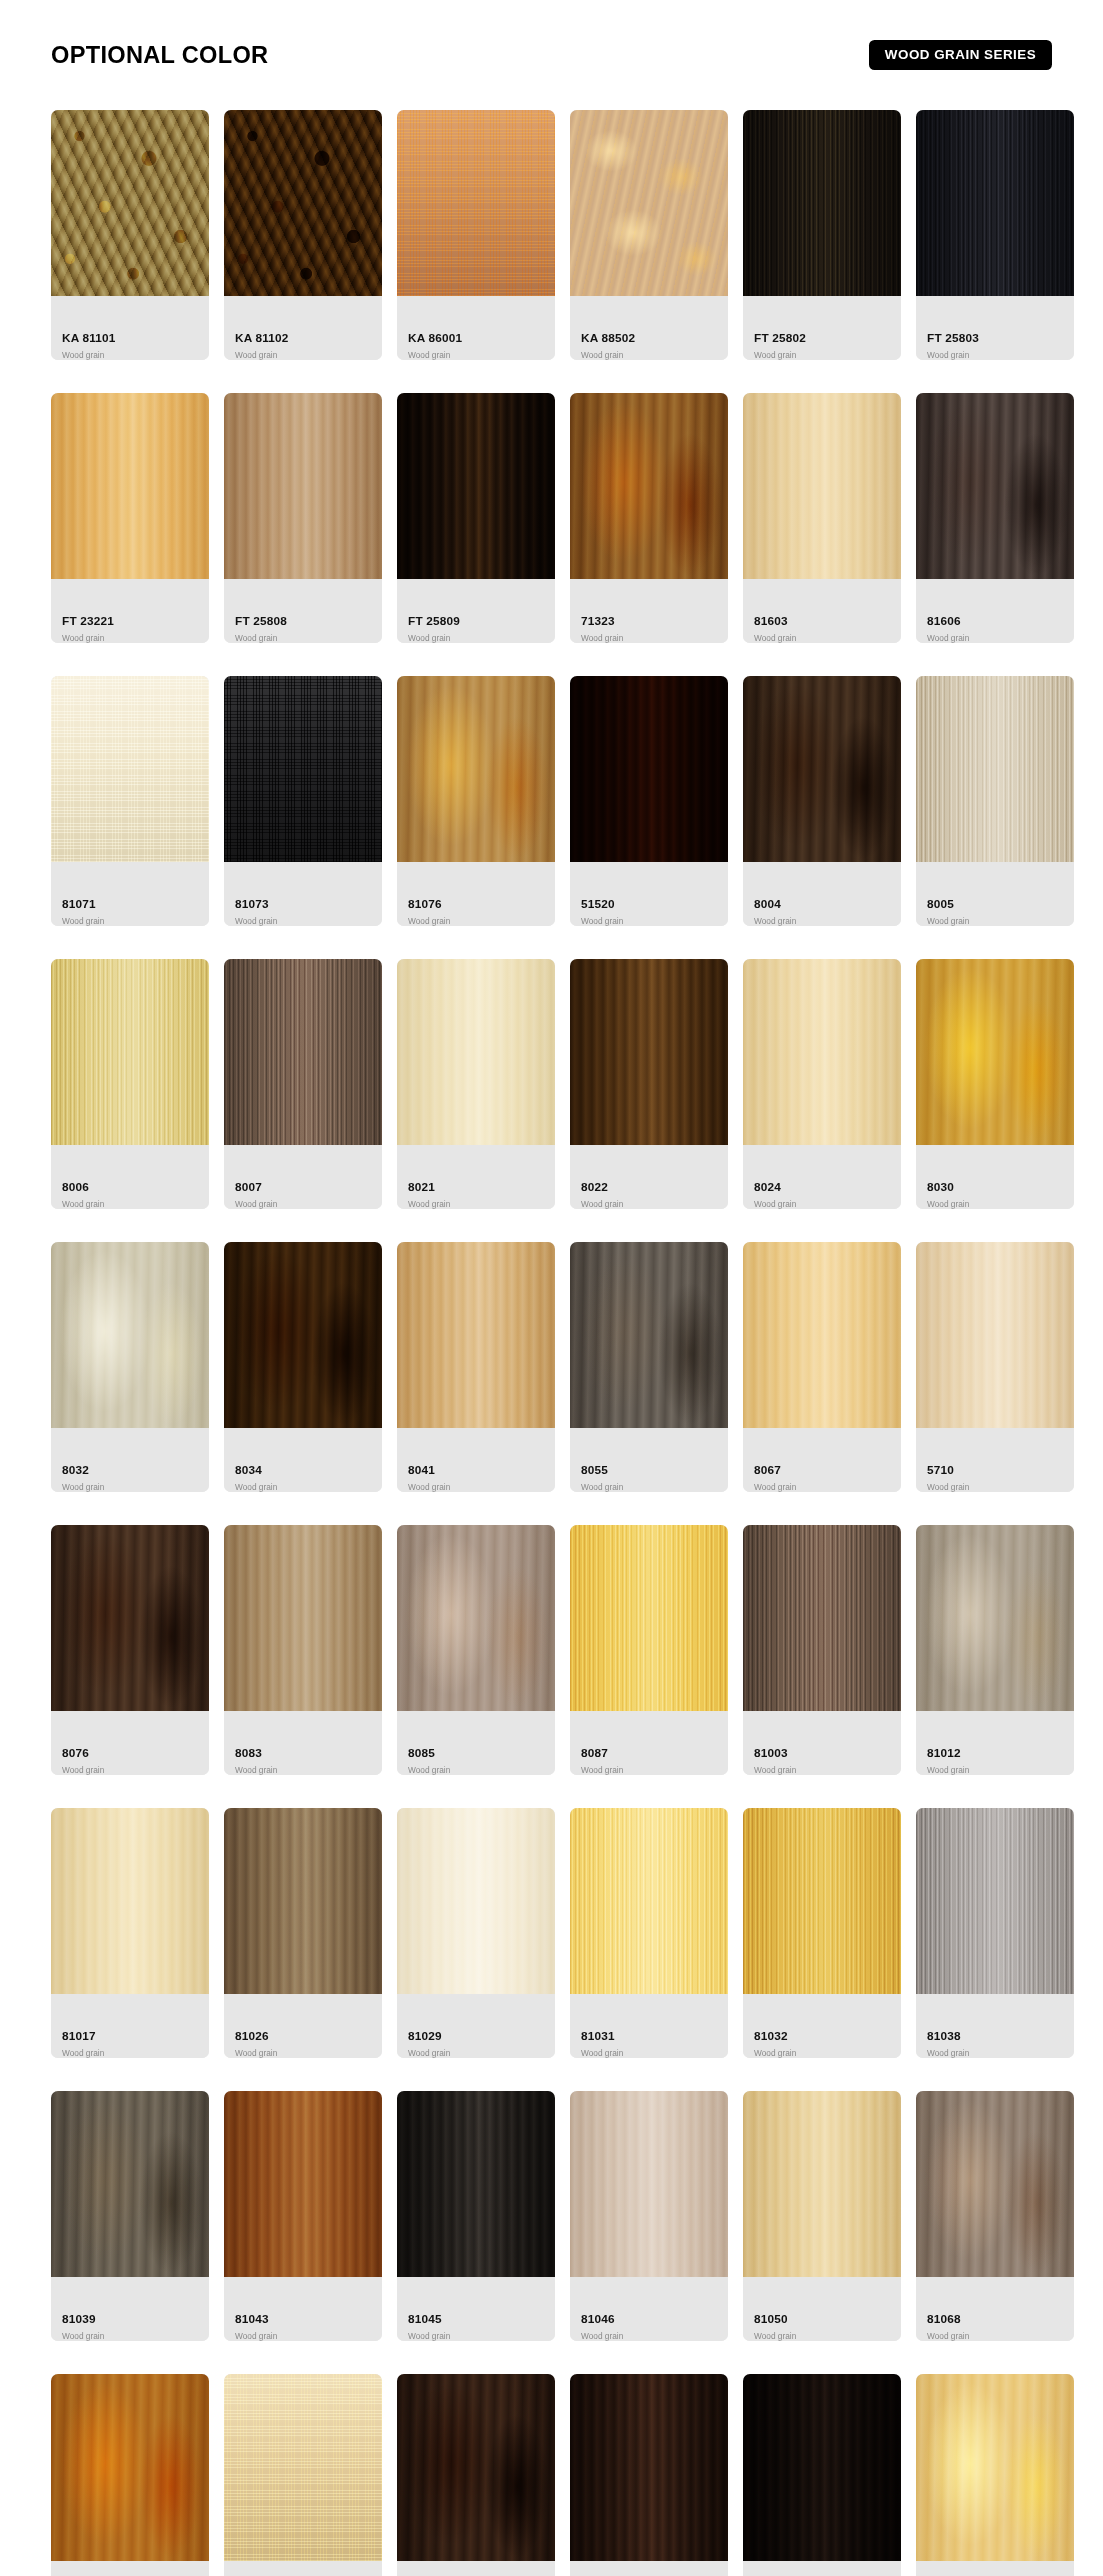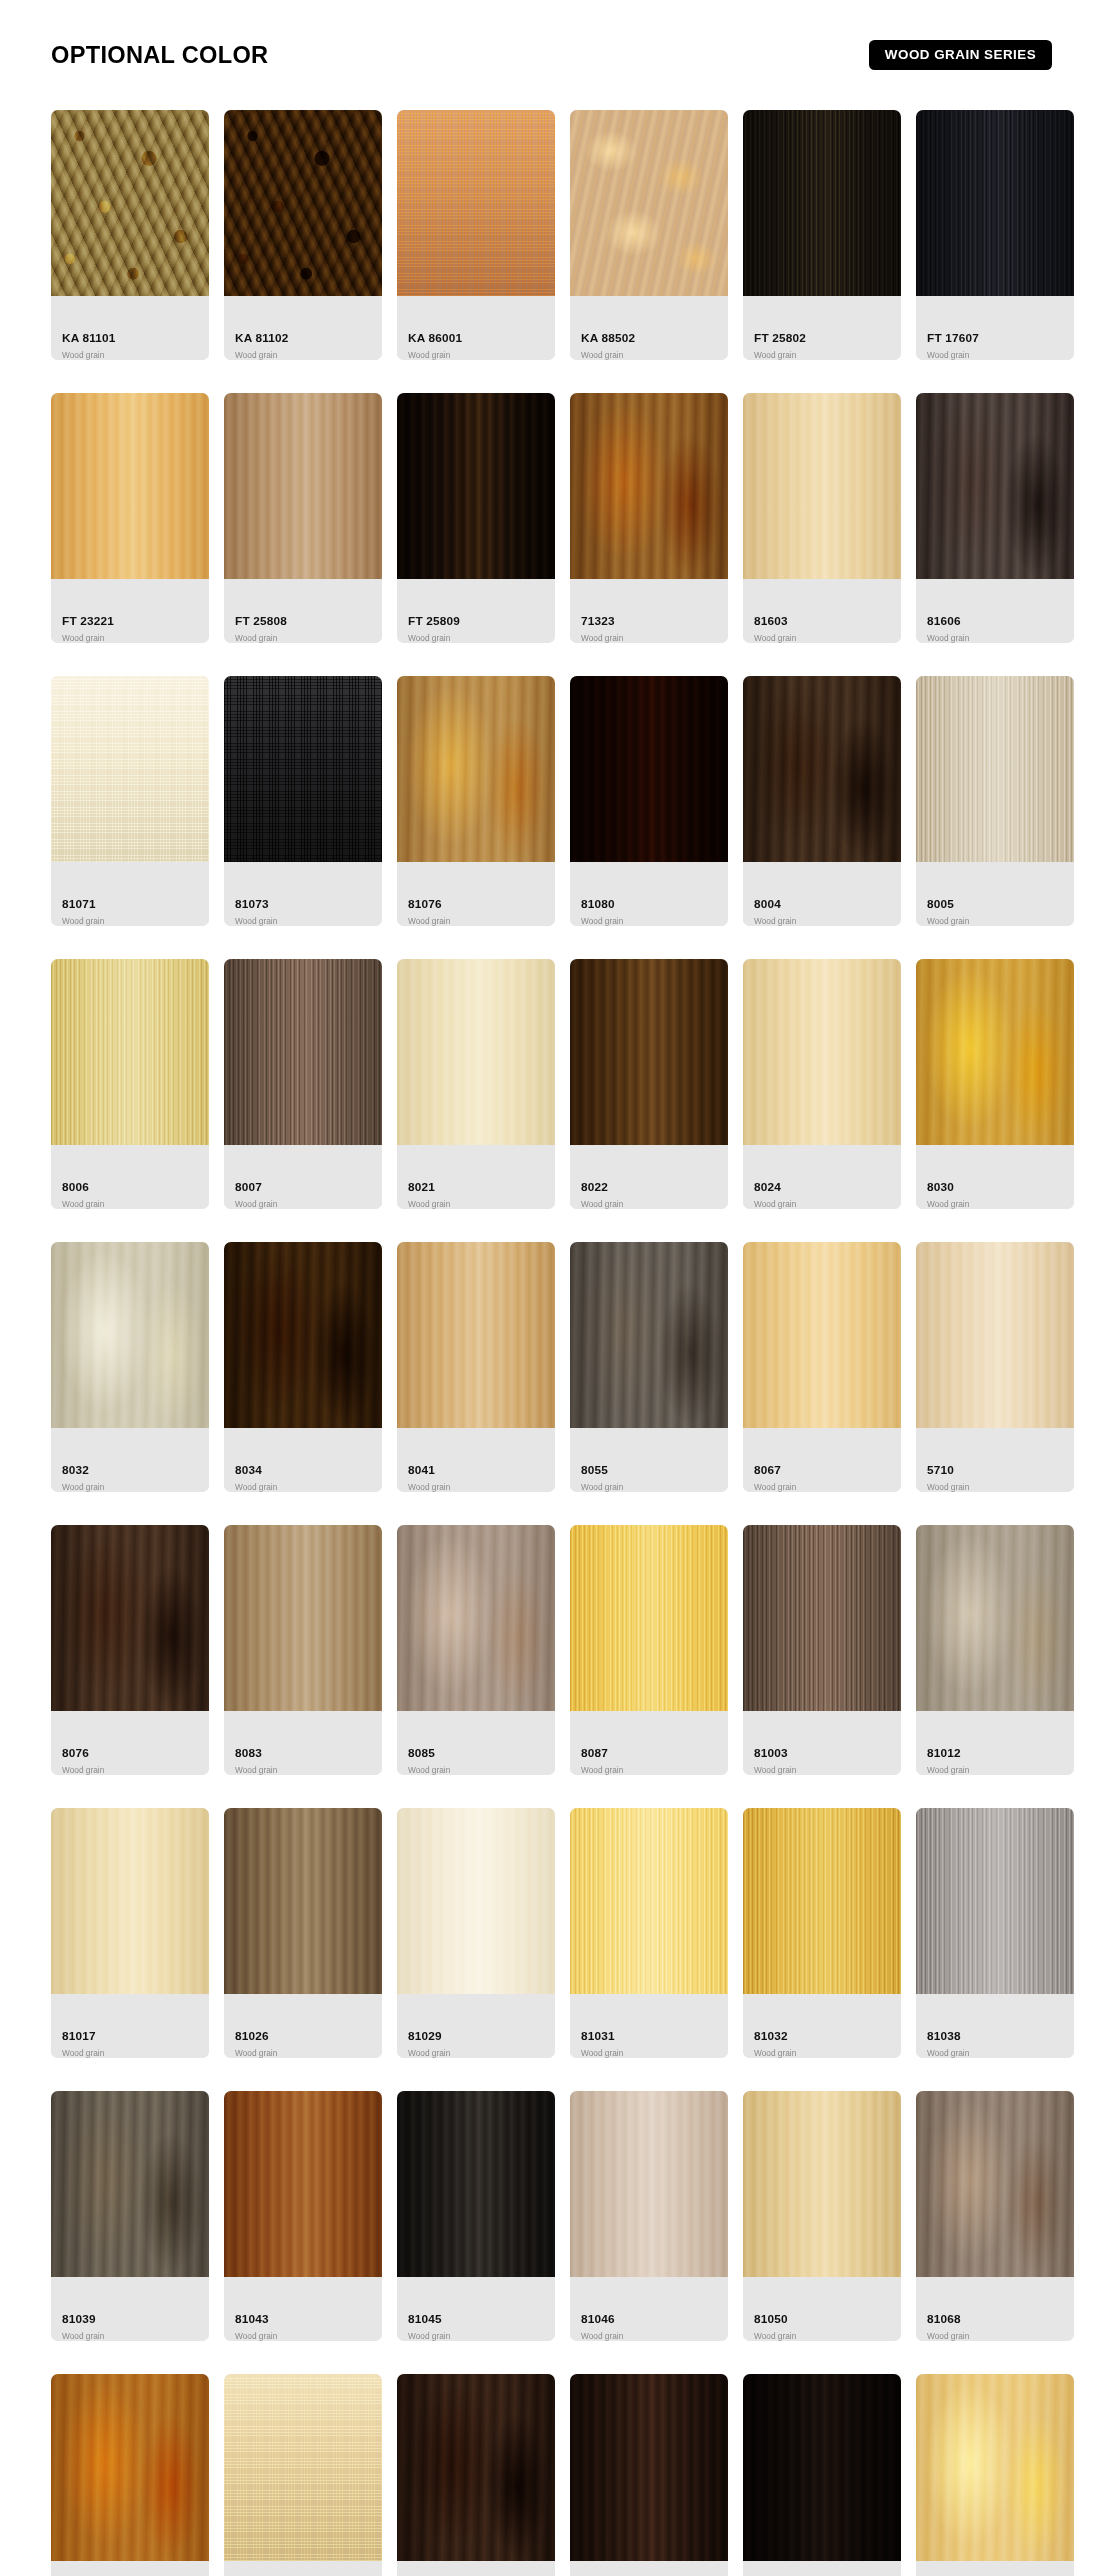--- a/index.html
+++ b/index.html
@@ -155,21 +155,21 @@
         <div class="swatch-label">
           <div class="swatch-code">FT 25802</div>
           <div class="swatch-type">Wood grain</div>
         </div>
       </div>
       <div class="swatch-card">
         <div class="swatch-texture">
           <div class="grain" style="background: repeating-linear-gradient(90deg, rgb(31, 32, 37) 0px, rgb(31, 32, 37) 0.8px, rgb(51, 52, 58) 0.8px, rgb(51, 52, 58) 2.4px, rgb(78, 79, 86) 2.4px, rgb(78, 79, 86) 3.2px, rgb(51, 52, 58) 3.2px, rgb(51, 52, 58) 4.7px), linear-gradient(90deg, rgb(31, 32, 37) 0%, rgb(51, 52, 58) 22%, rgb(78, 79, 86) 50%, rgb(51, 52, 58) 78%, rgb(31, 32, 37) 100%) rgb(51, 52, 58); background-blend-mode: overlay, normal;"></div>
         </div>
         <div class="swatch-label">
-          <div class="swatch-code">FT 17607</div>
+          <div class="swatch-code">FT 25803</div>
           <div class="swatch-type">Wood grain</div>
         </div>
       </div>
       <div class="swatch-card">
         <div class="swatch-texture">
           <div class="grain" style="background: repeating-linear-gradient(90deg, rgb(192, 143, 85) 0px, rgb(217, 168, 109) 2.4px, rgb(232, 193, 141) 4.7px, rgb(217, 168, 109) 7.9px, rgb(192, 143, 85) 11px), linear-gradient(90deg, rgb(192, 143, 85) 0%, rgb(217, 168, 109) 25%, rgb(232, 193, 141) 52%, rgb(217, 168, 109) 76%, rgb(192, 143, 85) 100%) rgb(217, 168, 109); background-blend-mode: soft-light, normal;"></div>
         </div>
         <div class="swatch-label">
           <div class="swatch-code">FT 23221</div>
           <div class="swatch-type">Wood grain</div>
@@ -245,21 +245,21 @@
         <div class="swatch-label">
           <div class="swatch-code">81076</div>
           <div class="swatch-type">Wood grain</div>
         </div>
       </div>
       <div class="swatch-card">
         <div class="swatch-texture">
           <div class="grain" style="background: repeating-linear-gradient(90deg, rgb(23, 9, 3) 0px, rgb(42, 20, 8) 2.4px, rgb(70, 35, 18) 4.7px, rgb(42, 20, 8) 7.9px, rgb(23, 9, 3) 11px), linear-gradient(90deg, rgb(23, 9, 3) 0%, rgb(42, 20, 8) 25%, rgb(70, 35, 18) 52%, rgb(42, 20, 8) 76%, rgb(23, 9, 3) 100%) rgb(42, 20, 8); background-blend-mode: soft-light, normal;"></div>
         </div>
         <div class="swatch-label">
-          <div class="swatch-code">81080</div>
+          <div class="swatch-code">51520</div>
           <div class="swatch-type">Wood grain</div>
         </div>
       </div>
       <div class="swatch-card">
         <div class="swatch-texture">
           <div class="grain" style="background: repeating-linear-gradient(91deg, rgb(55, 42, 31) 0px, rgb(83, 67, 53) 3.2px, rgb(110, 92, 73) 6.3px, rgb(83, 67, 53) 10.2px, rgb(55, 42, 31) 14px), radial-gradient(46% 70% at 34% 48%, rgb(110, 92, 73) 0%, transparent 62%), radial-gradient(30% 58% at 76% 60%, rgb(55, 42, 31) 0%, transparent 66%), linear-gradient(90deg, rgb(55, 42, 31) 0%, rgb(83, 67, 53) 30%, rgb(83, 67, 53) 70%, rgb(55, 42, 31) 100%) rgb(83, 67, 53); background-blend-mode: soft-light, overlay, overlay, normal;"></div>
         </div>
         <div class="swatch-label">
           <div class="swatch-code">8004</div>
           <div class="swatch-type">Wood grain</div>

